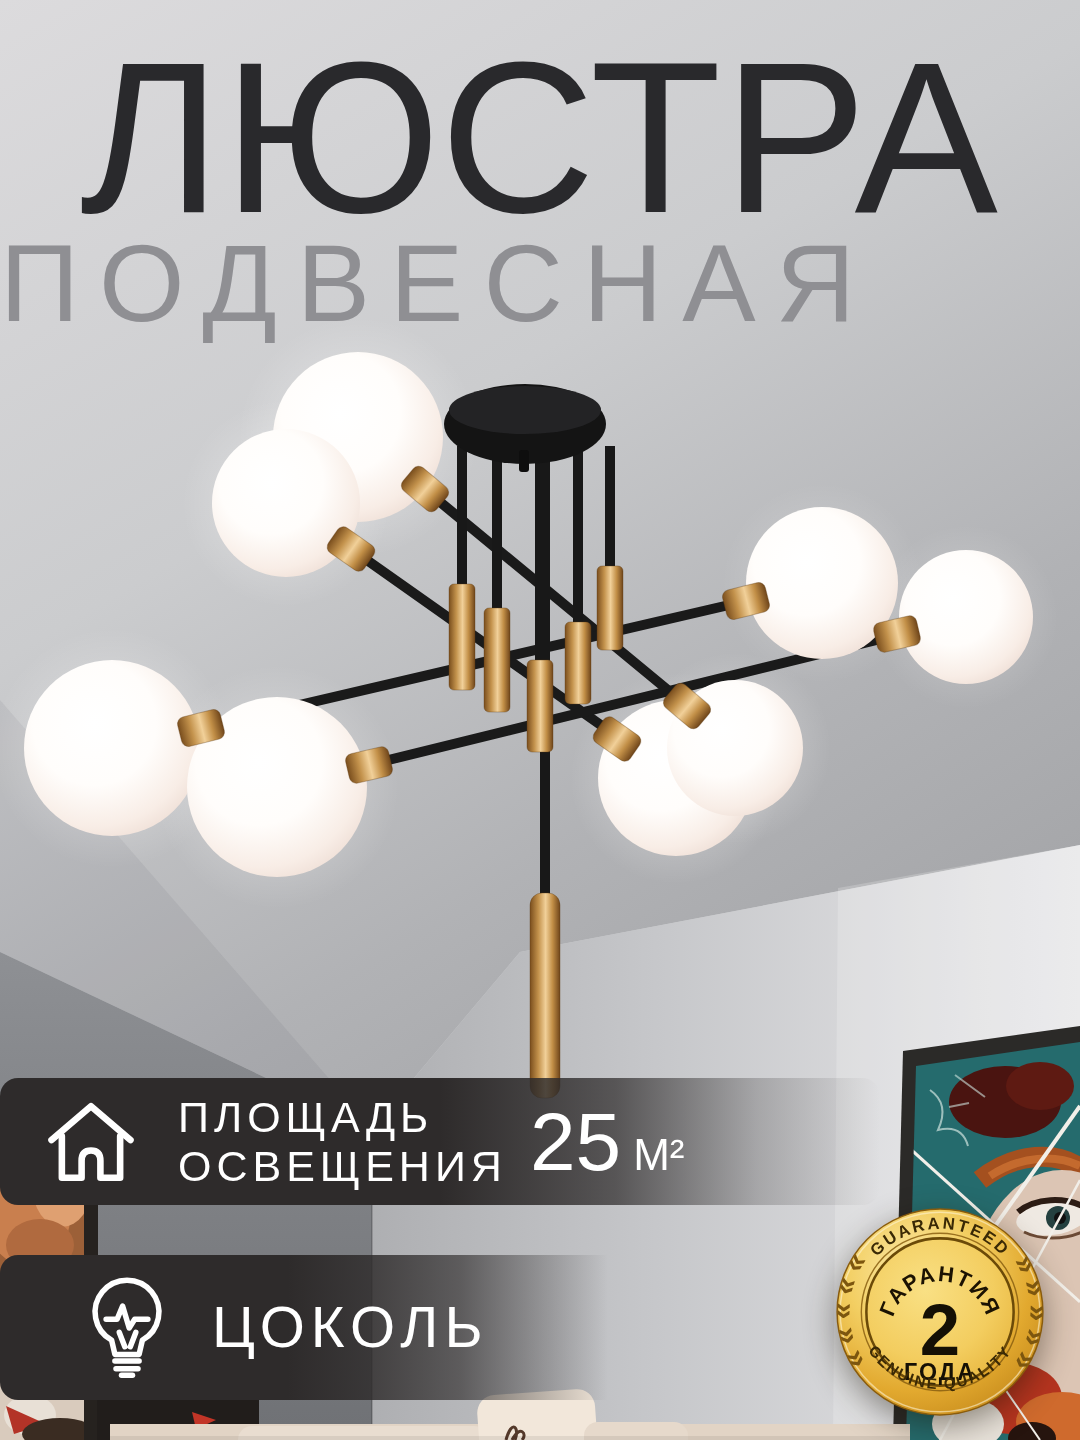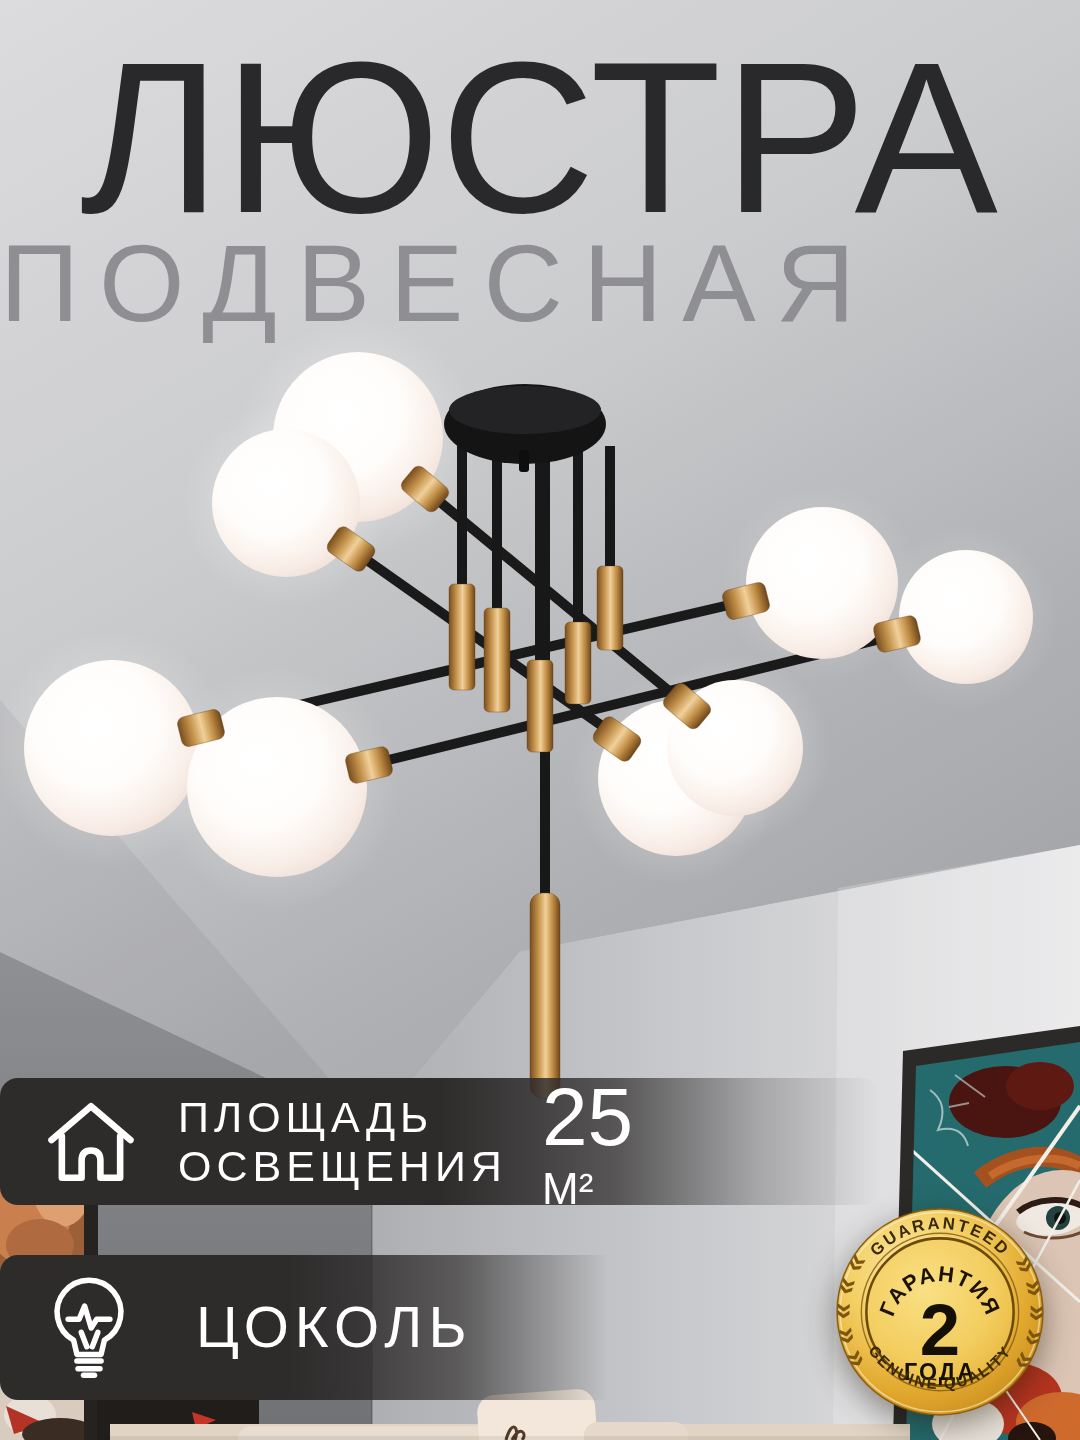--- a/index.html
+++ b/index.html
@@ -12,24 +12,24 @@
           font-size:215px;line-height:1;font-weight:400;letter-spacing:2px;color:#29292c;}
   .title2{position:absolute;left:0;top:228px;width:100%;text-align:left;
           font-size:110px;line-height:1;font-weight:400;letter-spacing:20px;color:#8f8f93;}
   
   .banner{position:absolute;display:flex;align-items:center;color:#fff;}
   .banner-area{left:0;top:1078px;width:880px;height:127px;border-radius:18px;
     background:linear-gradient(90deg,#2e2b2b 0%,#2e2b2b 50%,rgba(46,43,43,.72) 70%,rgba(46,43,43,.25) 86%,rgba(46,43,43,0) 100%);
     padding-left:44px;gap:40px;box-sizing:border-box;}
   .banner-socket{left:0;top:1255px;width:640px;height:145px;border-radius:18px;
     background:linear-gradient(90deg,#2e2b2b 0%,#2e2b2b 45%,rgba(46,43,43,.65) 72%,rgba(46,43,43,0) 95%);
-    padding-left:34px;gap:52px;box-sizing:border-box;}
+    padding-left:72px;gap:30px;box-sizing:border-box;}
   .f-labels{width:290px;text-align:left;font-size:43px;line-height:1.12;letter-spacing:5px;}
   .f-labels2{width:270px;text-align:center;font-size:58px;line-height:1.18;letter-spacing:6px;}
-  .f-value{display:flex;align-items:baseline;margin-left:22px;flex-direction:column;}
+  .f-value{display:flex;align-items:baseline;margin-left:22px;}
   .f-value .num{font-size:82px;}
   .f-value .unit{font-size:44px;margin-left:12px;}
   .badge-wrap{position:absolute;left:824px;top:1196px;filter:drop-shadow(0 10px 16px rgba(25,18,4,.45));}
 </style>
 </head>
 <body>
 
 <div class="stage">
 
   <svg class="room" width="1080" height="1440" viewBox="0 0 1080 1440">

